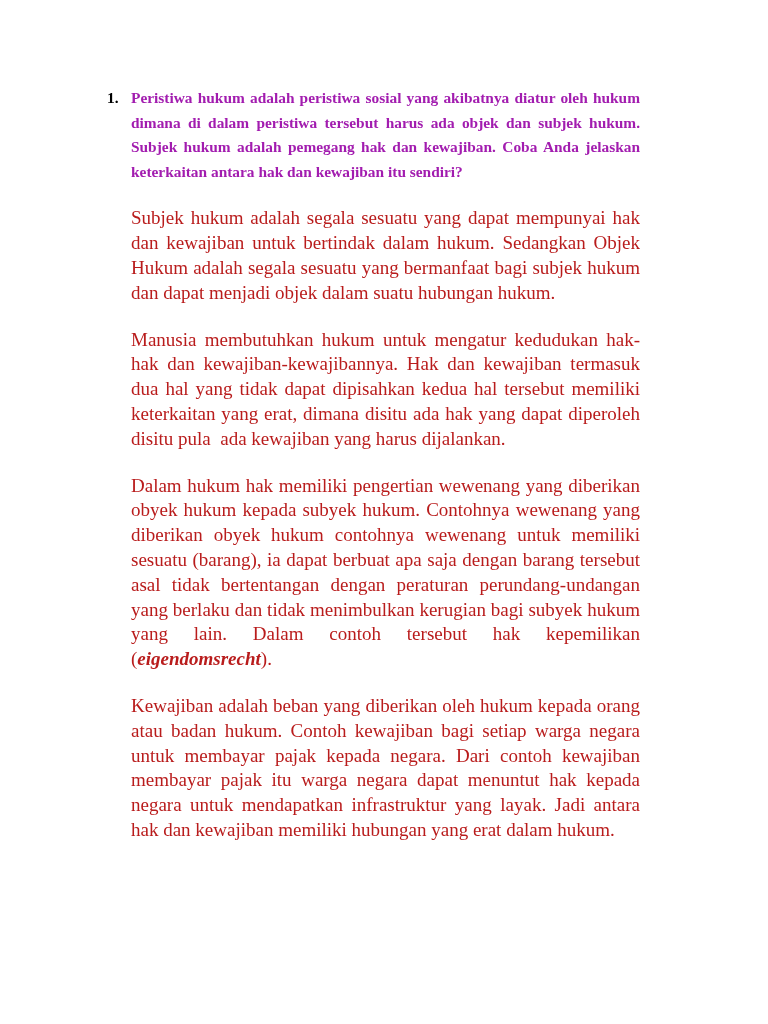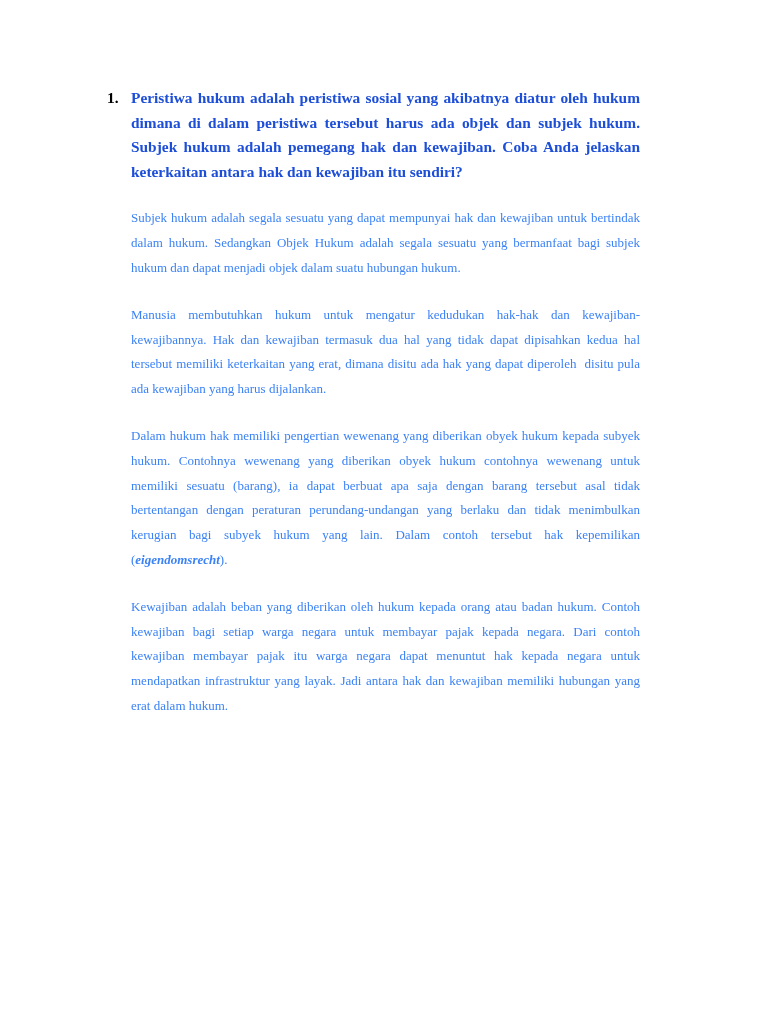--- a/index.html
+++ b/index.html
@@ -44,35 +44,35 @@
     line-height: 24.6px;
     color: #000000;
   }
   .question-text {
     flex: 1 1 auto;
     font-weight: bold;
     font-size: 15.4px;
     line-height: 24.6px;
     text-align: justify;
     text-justify: inter-word;
-    color: #1d4ed8;
+    color: #a21caf;
     hyphens: none;
   }
 
   .body-block {
     margin-left: 24px;
   }
 
   p.para {
     margin: 0 0 22px 0;
-    font-size: 13px;
+    font-size: 19px;
     line-height: 24.8px;
     text-align: justify;
     text-justify: inter-word;
-    color: #3b82f6;
+    color: #b91c1c;
     white-space: pre-wrap;
   }
   p.para:last-child {
     margin-bottom: 4px;
   }
 
   .italic {
     font-style: italic;
     font-weight: bold;
   }

